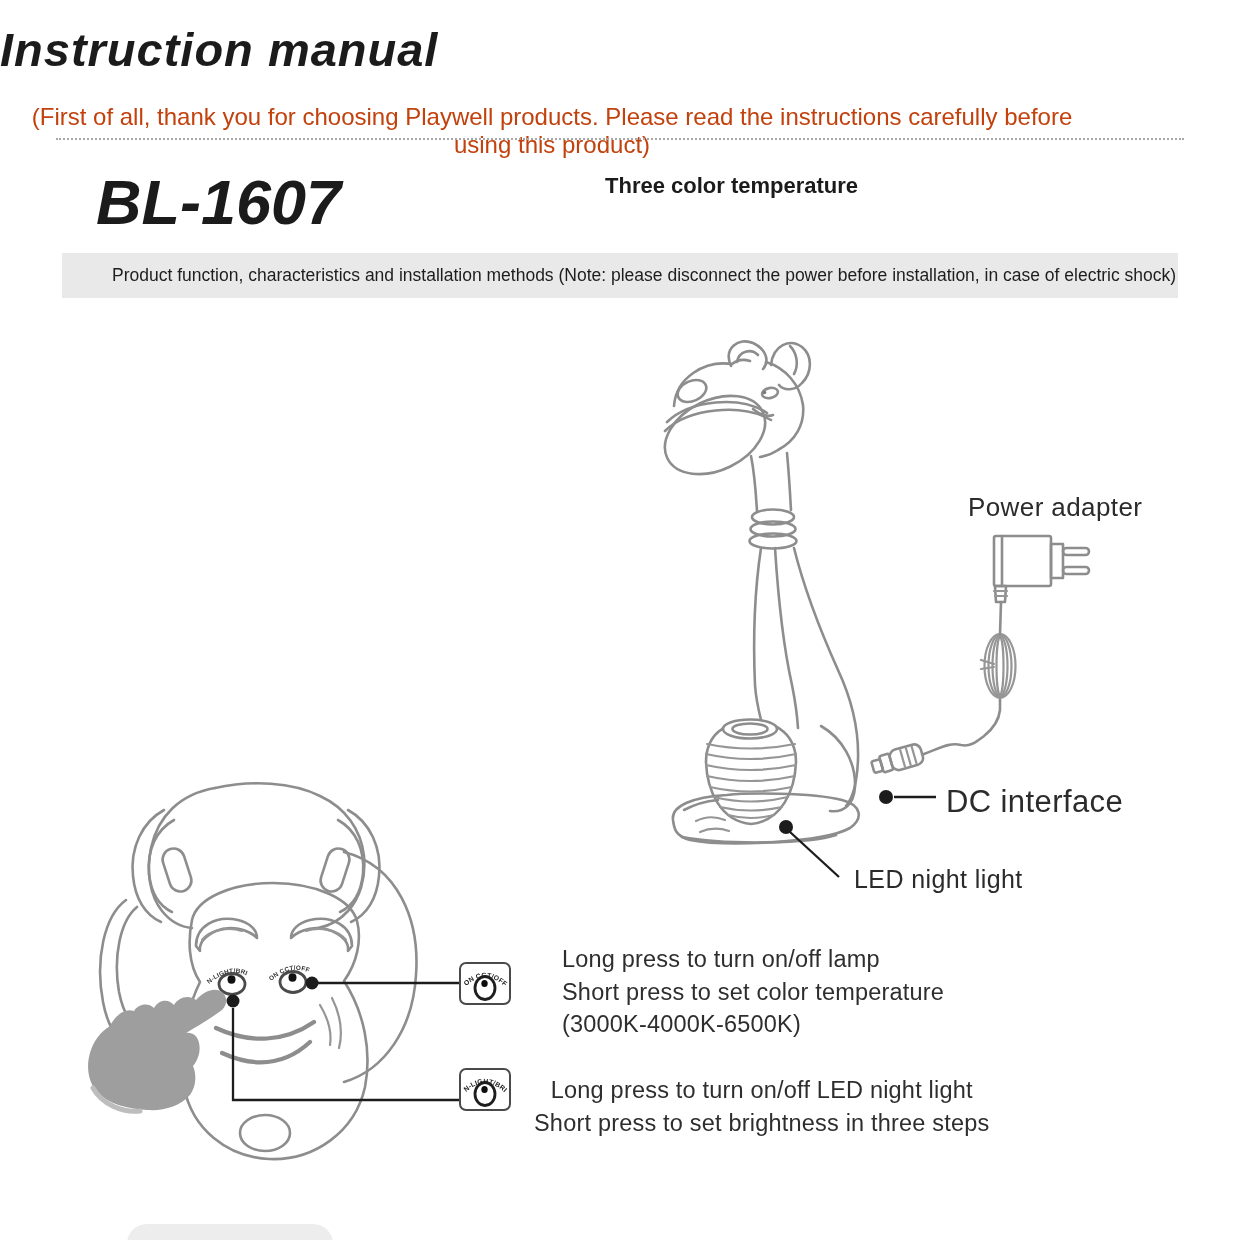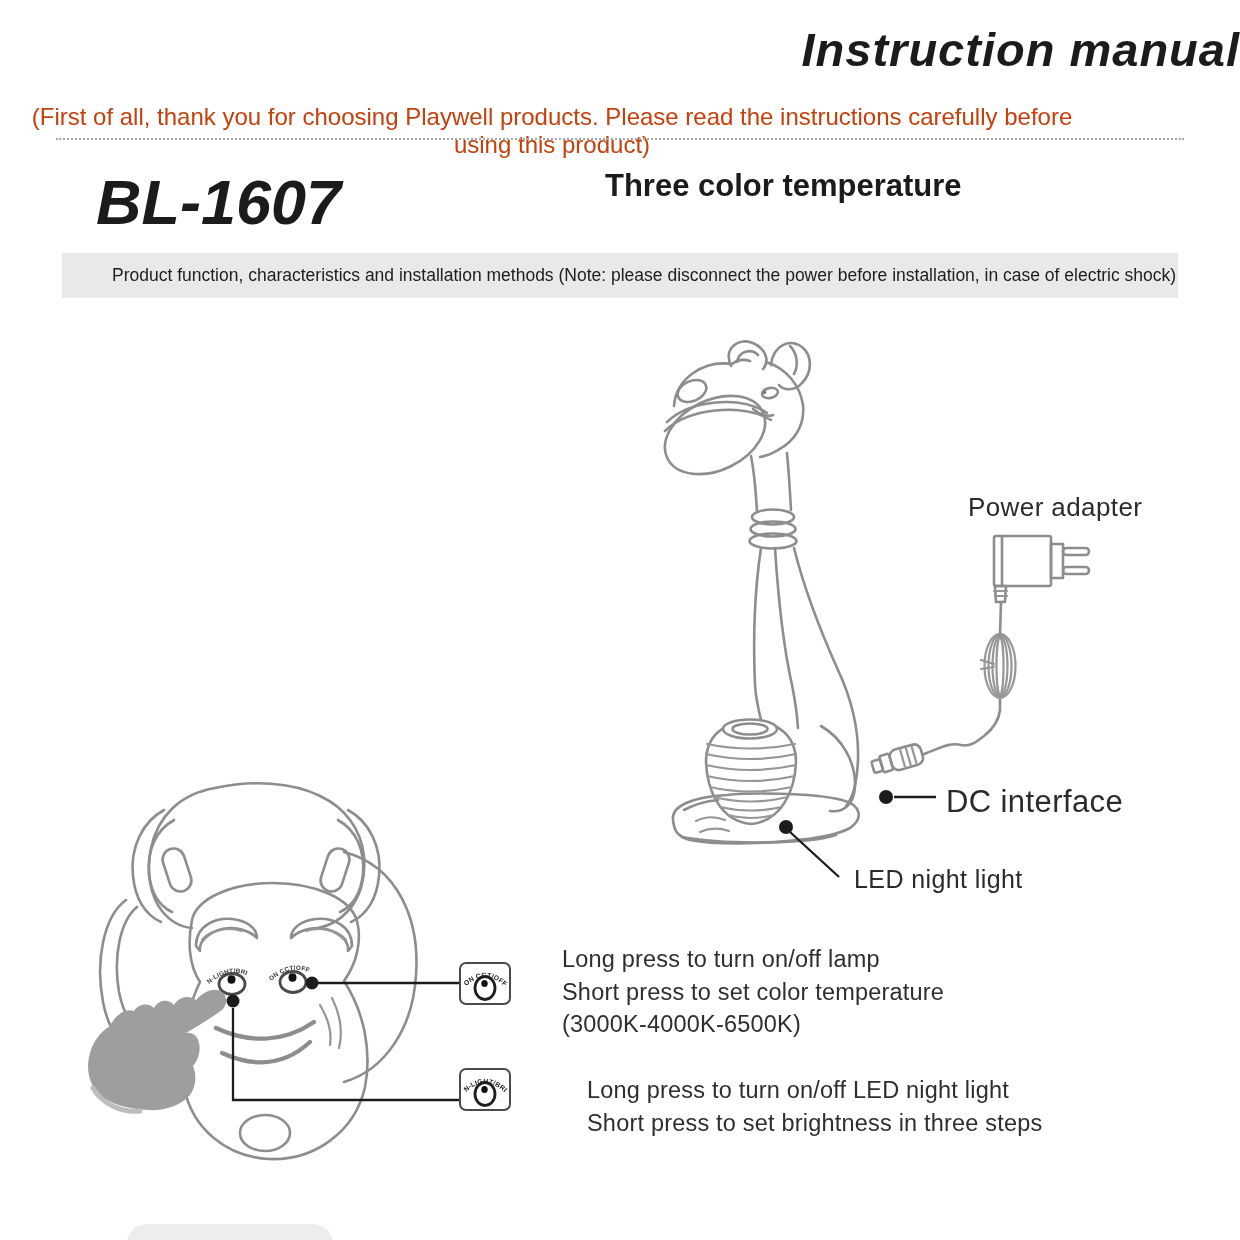--- a/index.html
+++ b/index.html
@@ -1,43 +1,43 @@
 <!DOCTYPE html>
 <html><head>
 <meta charset="utf-8">
 <style>
   * { margin:0; padding:0; box-sizing:border-box; }
   html,body { width:1240px; height:1240px; background:#ffffff; overflow:hidden;
               font-family:"Liberation Sans", sans-serif; color:#1f1f1f; position:relative; }
   .abs { position:absolute; }
 
-  .title { left:0; top:22px; width:1240px; text-align:right;
+  .title { left:0; top:22px; width:1240px; text-align:left;
            font-size:47px; font-weight:bold; font-style:italic; letter-spacing:1px; color:#1b1b1b; }
   .subtitle { left:0; top:103px; width:1104px; text-align:center; font-size:24px; color:#c2410c; }
   .dotted-divider { left:56px; top:138px; width:1128px; height:0; border-top:2px dotted #a8a8a8; }
 
   .model { left:96px; top:166px; font-size:63px; font-weight:bold; font-style:italic; color:#1b1b1b; }
-  .features { left:605px; top:170px; font-size:31px; font-weight:bold; line-height:31px; color:#1b1b1b; }
+  .features { left:605px; top:170px; font-size:22px; font-weight:bold; line-height:31px; color:#1b1b1b; }
 
   .section-bar { left:62px; top:253px; width:1116px; height:45px; background:#e9e9e9;
                  display:flex; align-items:center; padding-left:50px; font-size:17.5px; color:#1d1d1d; }
 
   .diagram-label { color:#2b2b2b; letter-spacing:0.4px; }
   .lbl-power { left:968px; top:492px; font-size:26px; }
   .lbl-dc { left:946px; top:784px; font-size:31px; }
   .lbl-led { left:854px; top:865px; font-size:25px; }
 
   .icon-box { width:52px; height:43px; border:2px solid #4a4a4a; border-radius:7px; background:#fff; }
   .icon-box svg { display:block; }
   .box1 { left:459px; top:962px; }
   .box2 { left:459px; top:1068px; }
 
   .instr { color:#2e2e2e; font-size:23.5px; line-height:32.5px; letter-spacing:0.2px;margin-left:35px; }
   .instr1 { left:527px; top:943px; }
-  .instr2 { left:552px; top:1074px; }
+  .instr2 { left:499px; top:1074px;text-align:center; }
 
   .bottom-stub { left:127px; top:1224px; width:206px; height:40px; background:#ededed; border-radius:20px; }
 
   svg .ln { fill:none; stroke:#8d8d8d; stroke-width:2.6; stroke-linecap:round; stroke-linejoin:round; }
   svg .ln-thick { fill:none; stroke:#8d8d8d; stroke-width:4.2; stroke-linecap:round; }
   svg .ln-thin { fill:none; stroke:#969696; stroke-width:2.2; stroke-linecap:round; }
   svg .connector { fill:none; stroke:#1c1c1c; stroke-width:2.3; }
   svg .dot { fill:#1c1c1c; }
 </style>
 </head>

